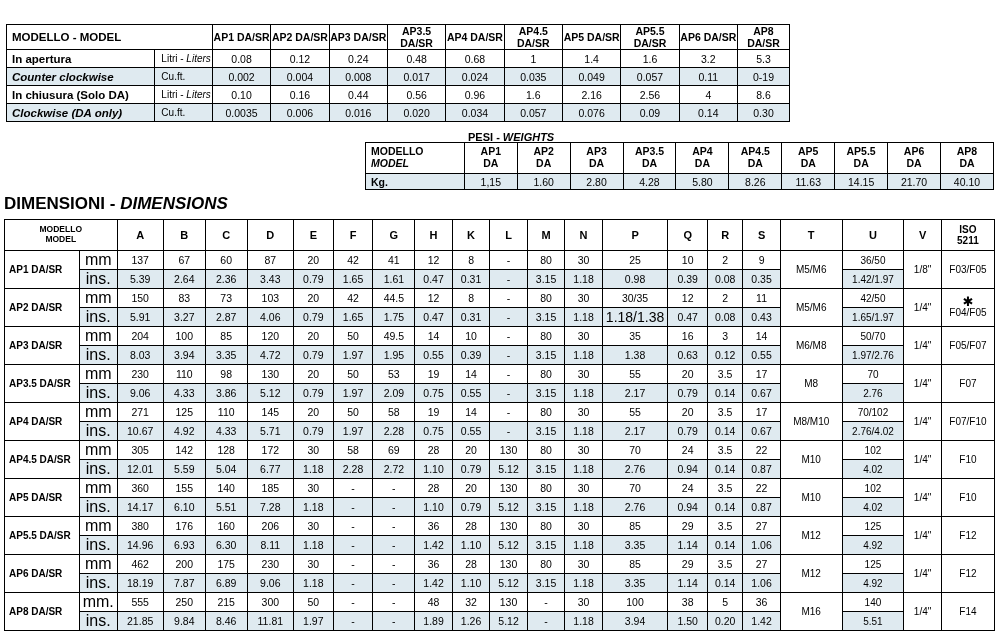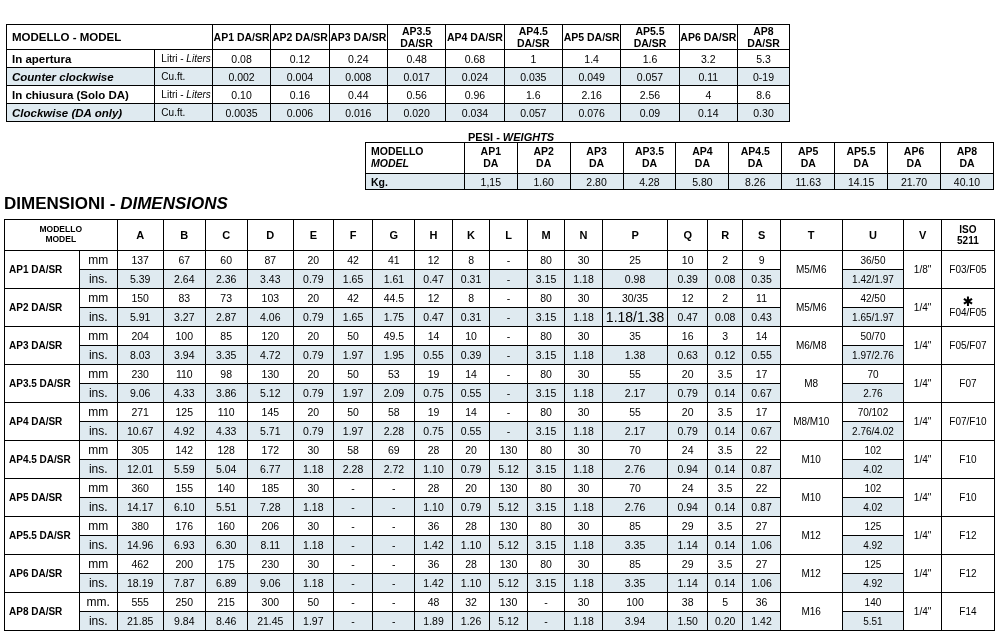--- a/index.html
+++ b/index.html
@@ -38,21 +38,21 @@
   #pesi-table td{height:15px;font-size:10.5px;}
   #pesi-table .hdr{font-weight:bold;}
   #pesi-table .lbl{text-align:left;padding-left:5px;font-weight:bold;}
   #pesi-table .tint{background:#dfeaf0;}
 
   
   #dim-table{position:absolute;left:4px;top:219px;width:991px;}
   #dim-table td{height:18px;font-size:10.5px;}
   #dim-table th{height:30px;font-size:11px;font-weight:bold;}
   #dim-table .model{text-align:left;padding-left:4px;font-weight:bold;font-size:10px;}
-  #dim-table .unit{font-size:12px;}
+  #dim-table .unit{font-size:16px;}
   #dim-table .tint{background:#dfeaf0;}
   #dim-table .mh{font-weight:bold;font-size:8.5px;line-height:1.15;}
   #dim-table .small{font-size:14px;}
   #dim-table .tu{font-size:10px;}
   .star{font-size:13px;line-height:10px;}
 </style>
 </head>
 <body>
 
 <div class="page">
@@ -689,21 +689,21 @@
           <td rowspan="2" class="tu">M16</td>
           <td class="tu">140</td>
           <td rowspan="2" class="tu">1/4"</td>
           <td rowspan="2" class="tu">F14</td>
         </tr>
         <tr class="tintrow">
           <td class="unit tint">ins.</td>
           <td class="tint">21.85</td>
           <td class="tint">9.84</td>
           <td class="tint">8.46</td>
-          <td class="tint">21.45</td>
+          <td class="tint">11.81</td>
           <td class="tint">1.97</td>
           <td class="tint">-</td>
           <td class="tint">-</td>
           <td class="tint">1.89</td>
           <td class="tint">1.26</td>
           <td class="tint">5.12</td>
           <td class="tint">-</td>
           <td class="tint">1.18</td>
           <td class="tint">3.94</td>
           <td class="tint">1.50</td>

